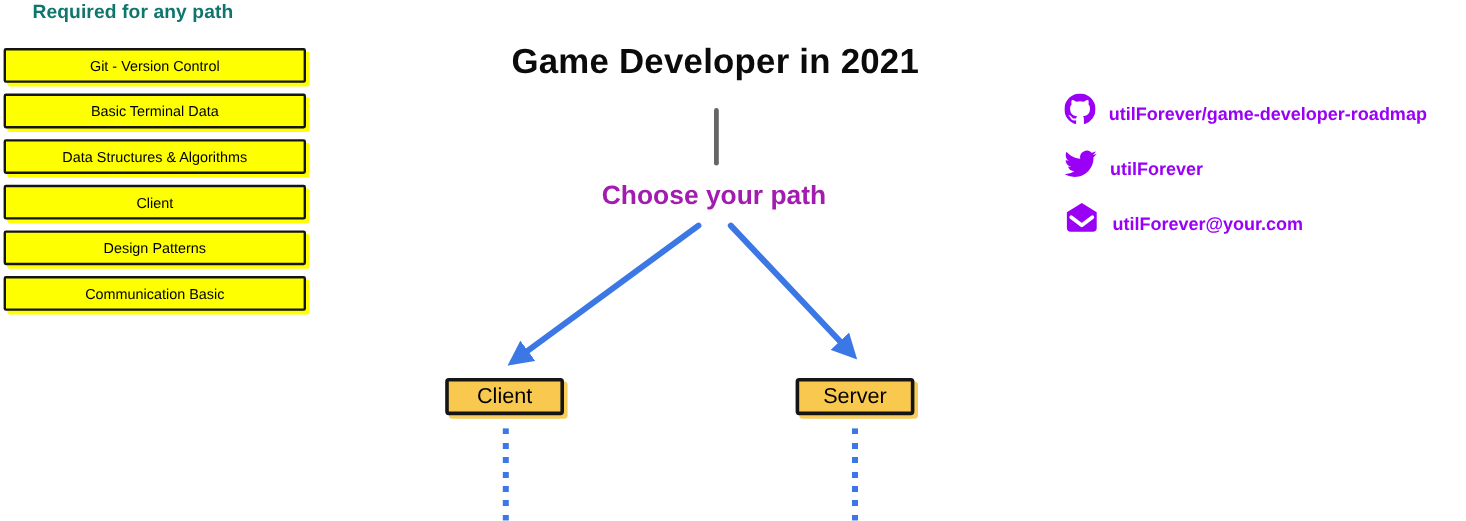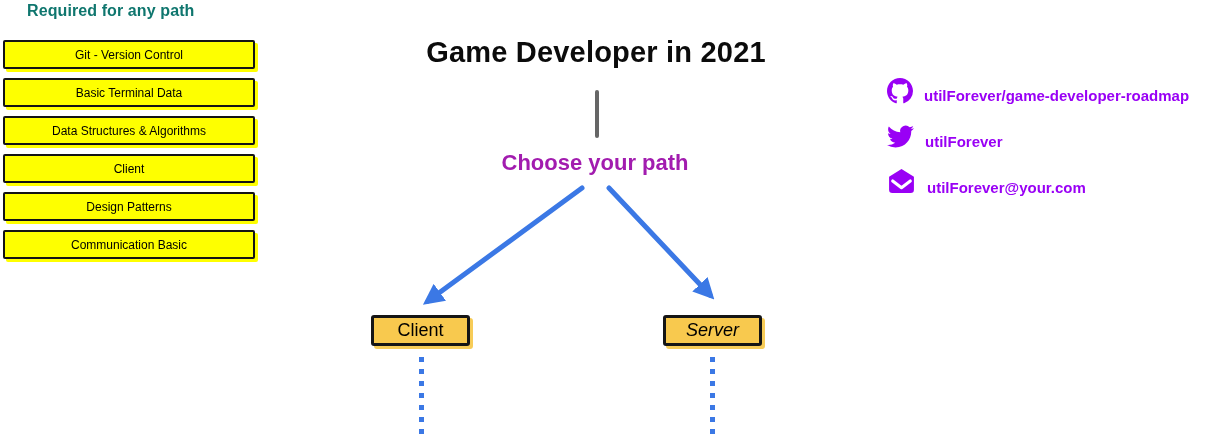--- a/index.html
+++ b/index.html
@@ -95,21 +95,21 @@
     border: 3px solid #151515;
     border-radius: 3px;
     box-shadow: 3px 3px 0 rgba(247, 201, 79, 0.95);
     display: flex;
     align-items: center;
     justify-content: center;
     font-size: 18px;
     color: #000;
   }
   .path-box.client { left: 371px; }
-  .path-box.server { left: 663px; font-style: italic; }
+  .path-box.server { left: 663px; }
   .dotted-line {
     position: absolute;
     top: 357px;
     width: 5px;
     height: 77px;
     background: repeating-linear-gradient(to bottom, #3B78E5 0 5px, transparent 5px 12px);
   }
   .dotted-line.client { left: 419px; }
   .dotted-line.server { left: 710px; }
 

